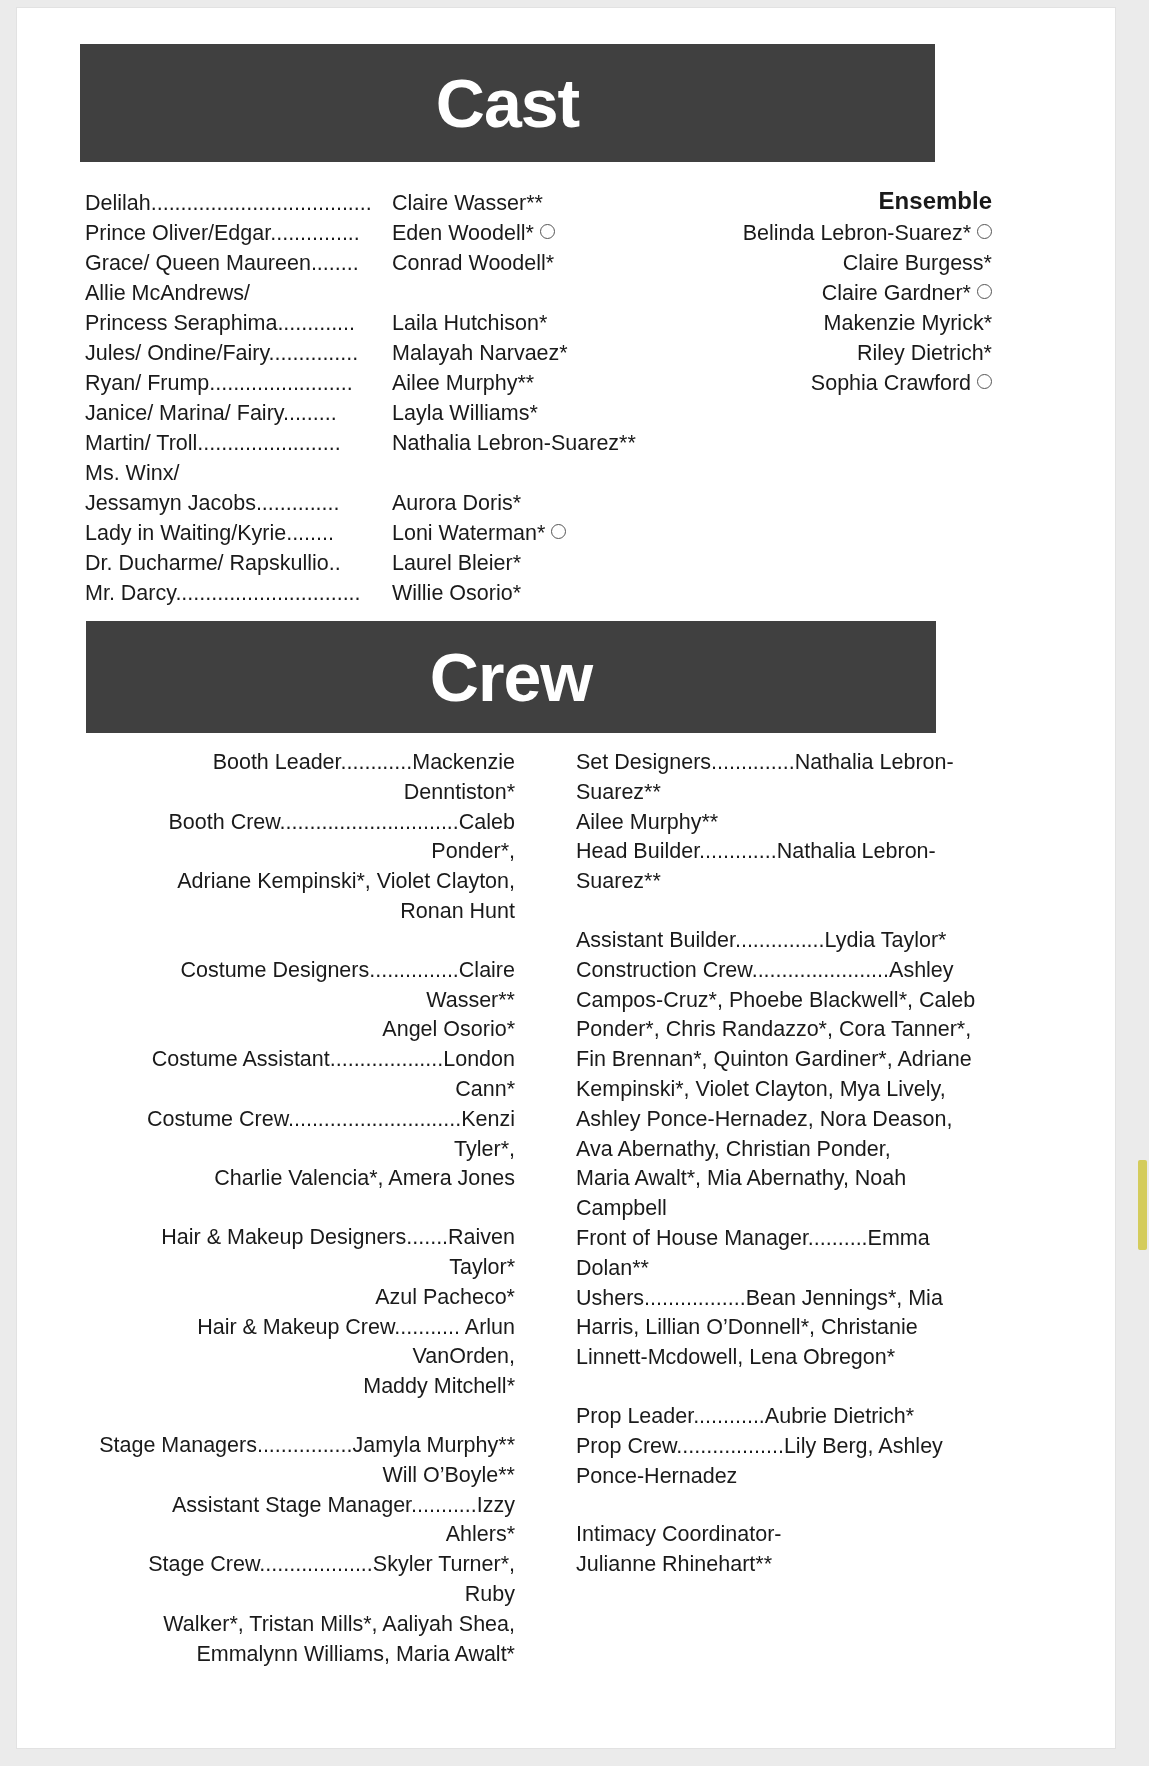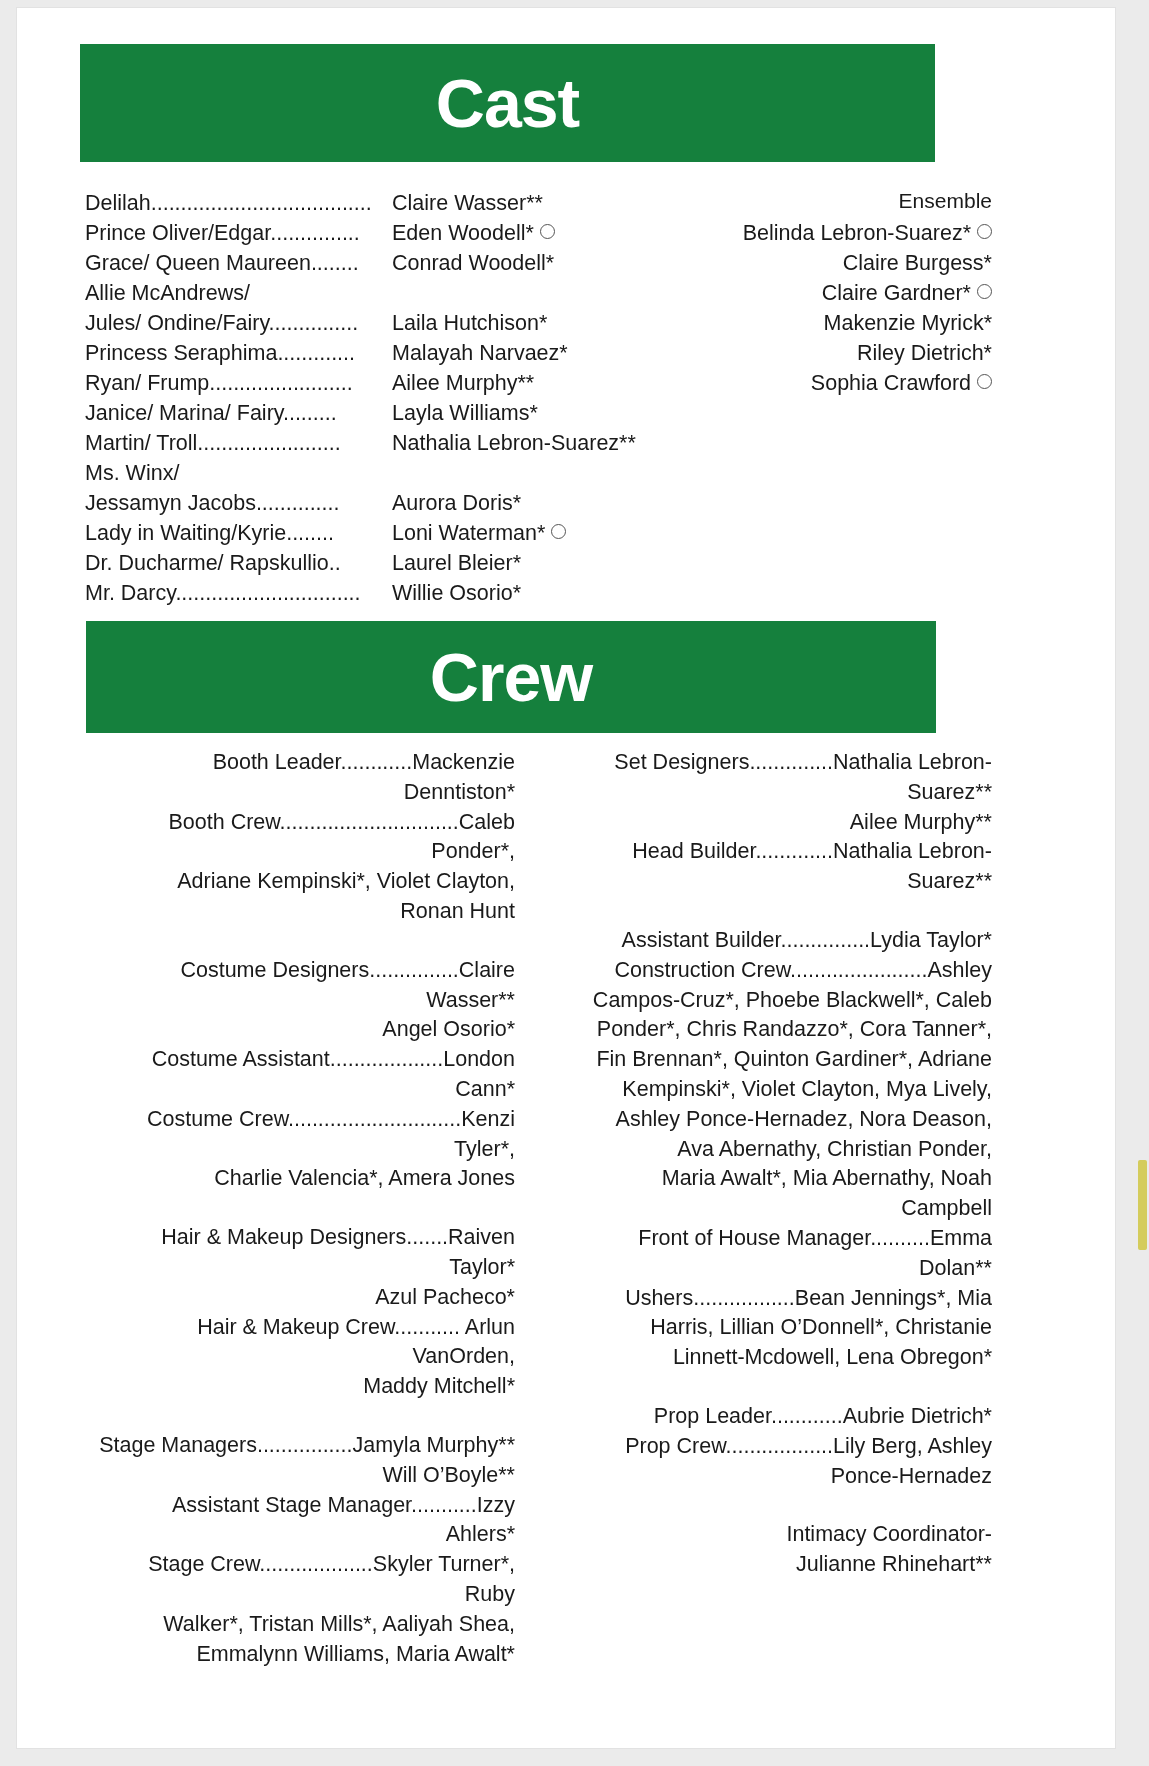--- a/index.html
+++ b/index.html
@@ -34,21 +34,21 @@
   #rail-thumb {
     position: absolute;
     right: 2px;
     top: 1160px;
     width: 9px;
     height: 90px;
     background: #d4cc5c;
     border-radius: 2px;
   }
   .banner {
-    background: #15803d;
+    background: #404040;
     color: #ffffff;
     font-size: 68px;
     font-weight: bold;
     text-align: center;
     letter-spacing: -1px;
     line-height: 1.0;
   }
   #cast-banner {
     position: absolute;
     left: 63px;
@@ -101,22 +101,22 @@
     right: 15px;
     top: 8px;
     width: 340px;
     font-size: 21.5px;
     line-height: 30px;
     color: #1a1a1a;
     text-align: right;
     white-space: nowrap;
   }
   .ensemble-title {
-    font-weight: normal;
-    font-size: 21px;
+    font-weight: bold;
+    font-size: 24px;
     padding-bottom: 2px;
   }
   .blank-line { height: 30px; }
   .circ {
     display: inline-block;
     width: 13px;
     height: 13px;
     border: 1.6px solid #555;
     border-radius: 50%;
     vertical-align: 1px;
@@ -131,42 +131,42 @@
   }
   .crew-col {
     position: absolute;
     top: 0;
     width: 440px;
     font-size: 21.5px;
     line-height: 29.8px;
     color: #1a1a1a;
   }
   #crew-left { left: 10px; text-align: right; }
-  #crew-right { left: 487px; text-align: right; }
+  #crew-right { left: 487px; }
   .crew-block { margin-bottom: 29px; margin-left: 24px; }
   .crew-block:last-child { margin-bottom: 0; }
   .crew-line { display: block; }
 </style>
 </head>
 <body>
 
 <div id="page">
 
   <div id="cast-banner" class="banner">
     <span>Cast</span>
   </div>
 
   <div id="cast-area">
     <div class="cast-roles">
         <div>Delilah.....................................</div>
         <div>Prince Oliver/Edgar...............</div>
         <div>Grace/ Queen Maureen........</div>
         <div>Allie McAndrews/</div>
+        <div>Princess Seraphima.............</div>
         <div>Jules/ Ondine/Fairy...............</div>
-        <div>Princess Seraphima.............</div>
         <div>Ryan/ Frump........................</div>
         <div>Janice/ Marina/ Fairy.........</div>
         <div>Martin/ Troll........................</div>
         <div>Ms. Winx/</div>
         <div>Jessamyn Jacobs..............</div>
         <div>Lady in Waiting/Kyrie........</div>
         <div>Dr. Ducharme/ Rapskullio..</div>
         <div>Mr. Darcy...............................</div>
       </div>
     <div class="cast-names">

